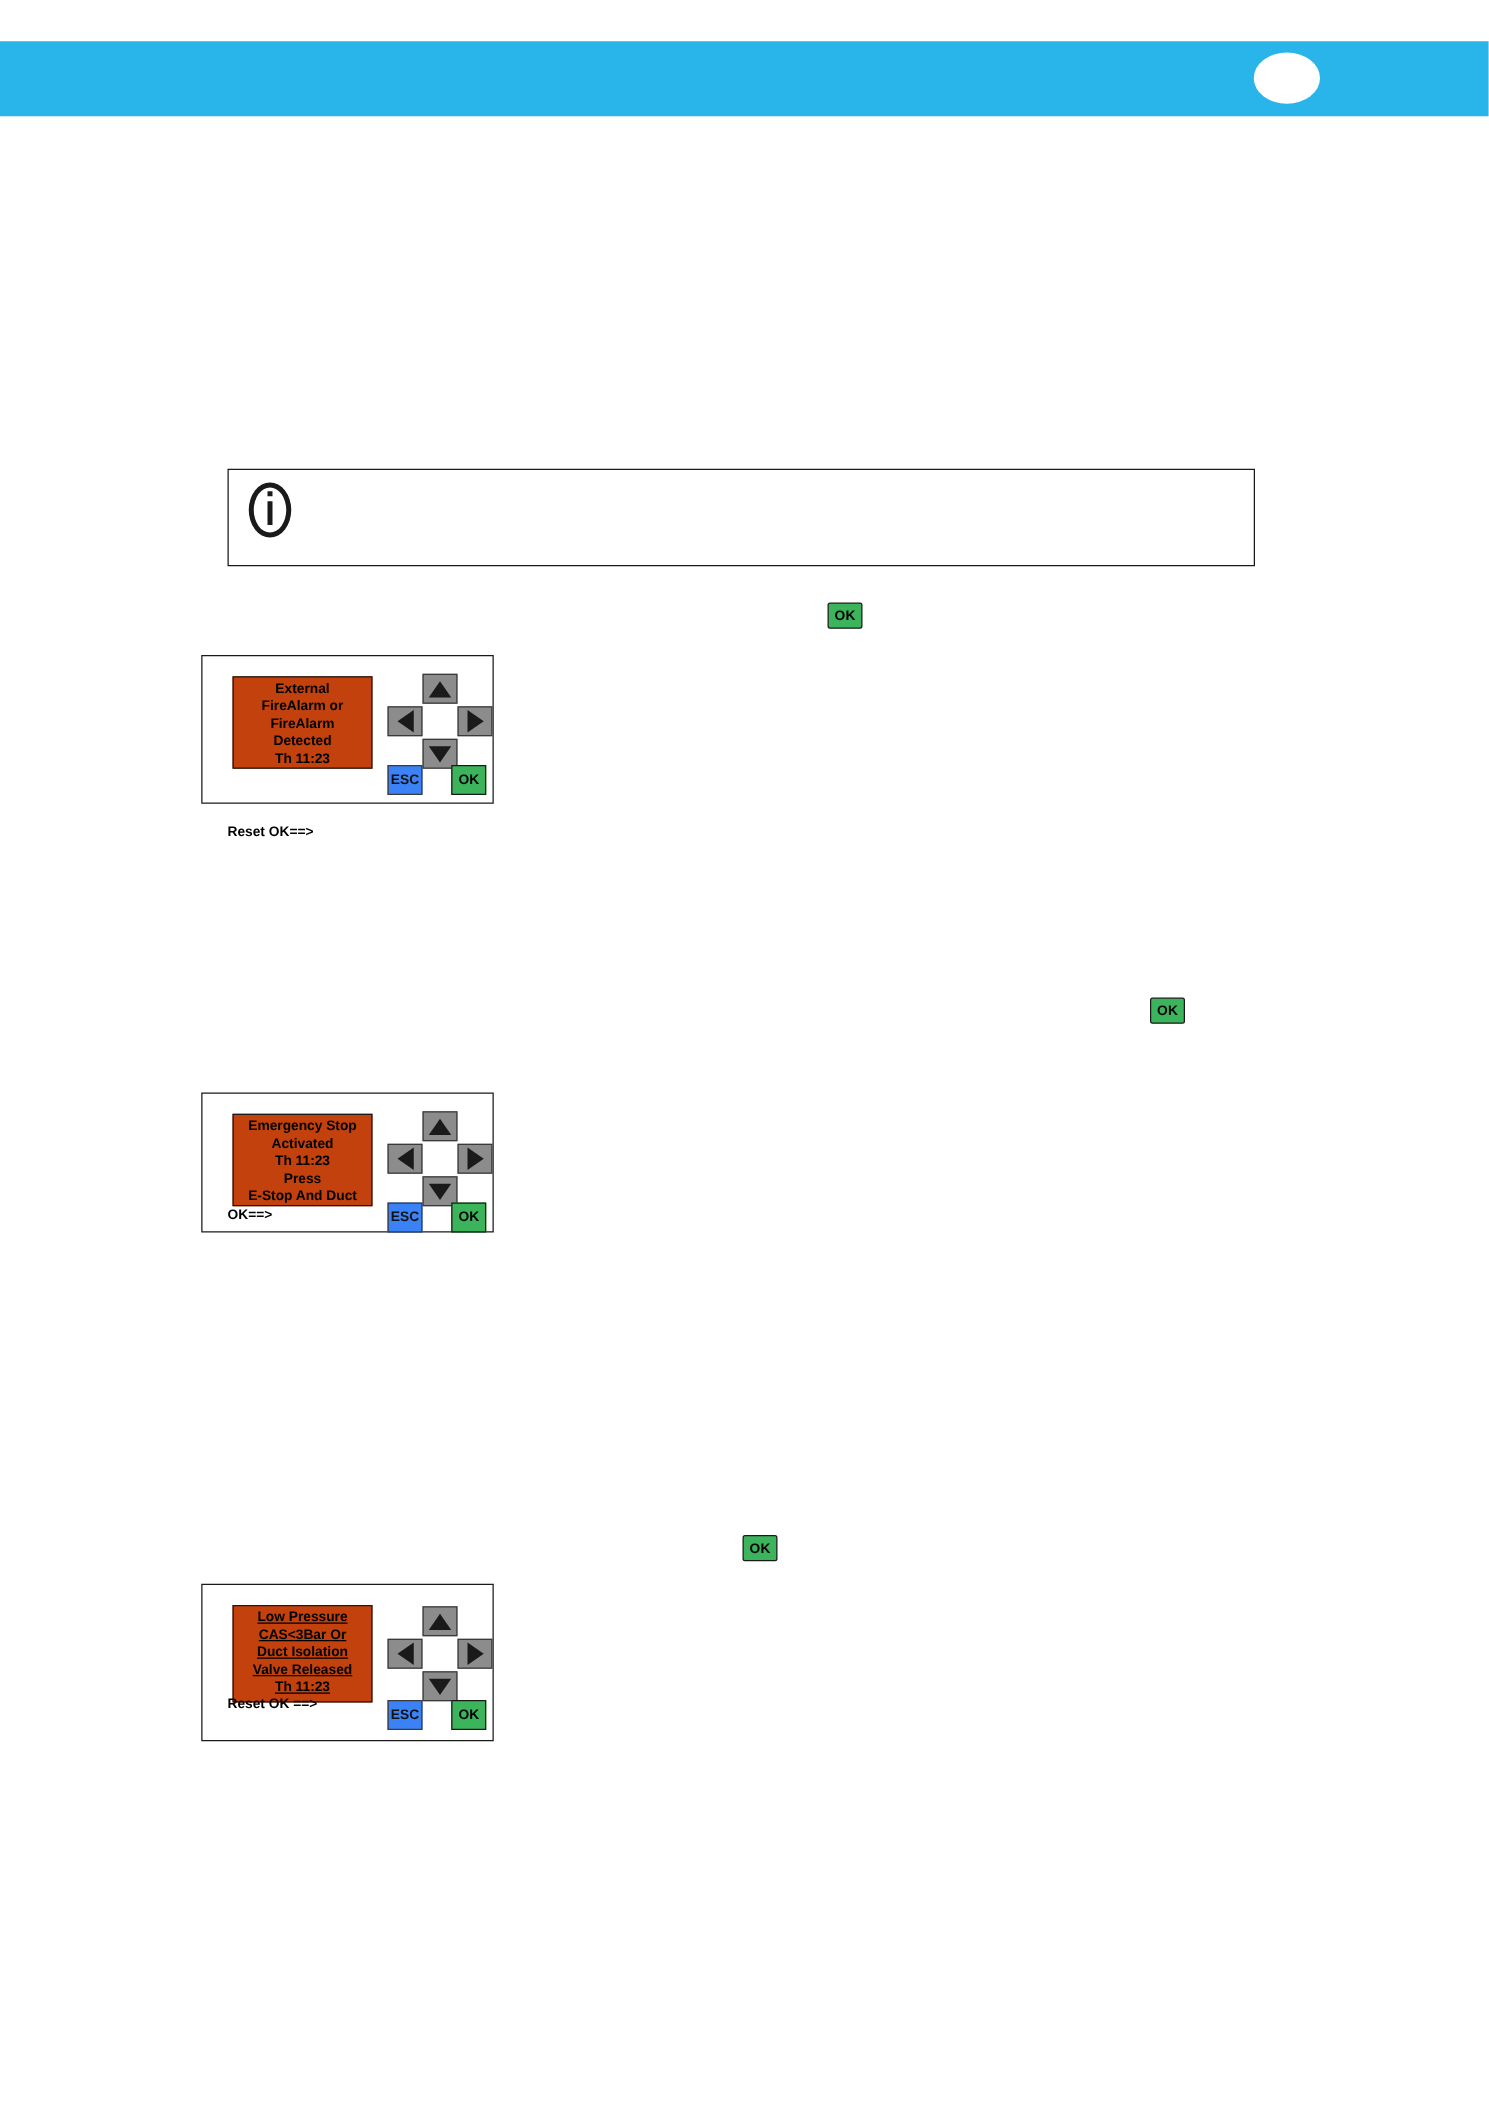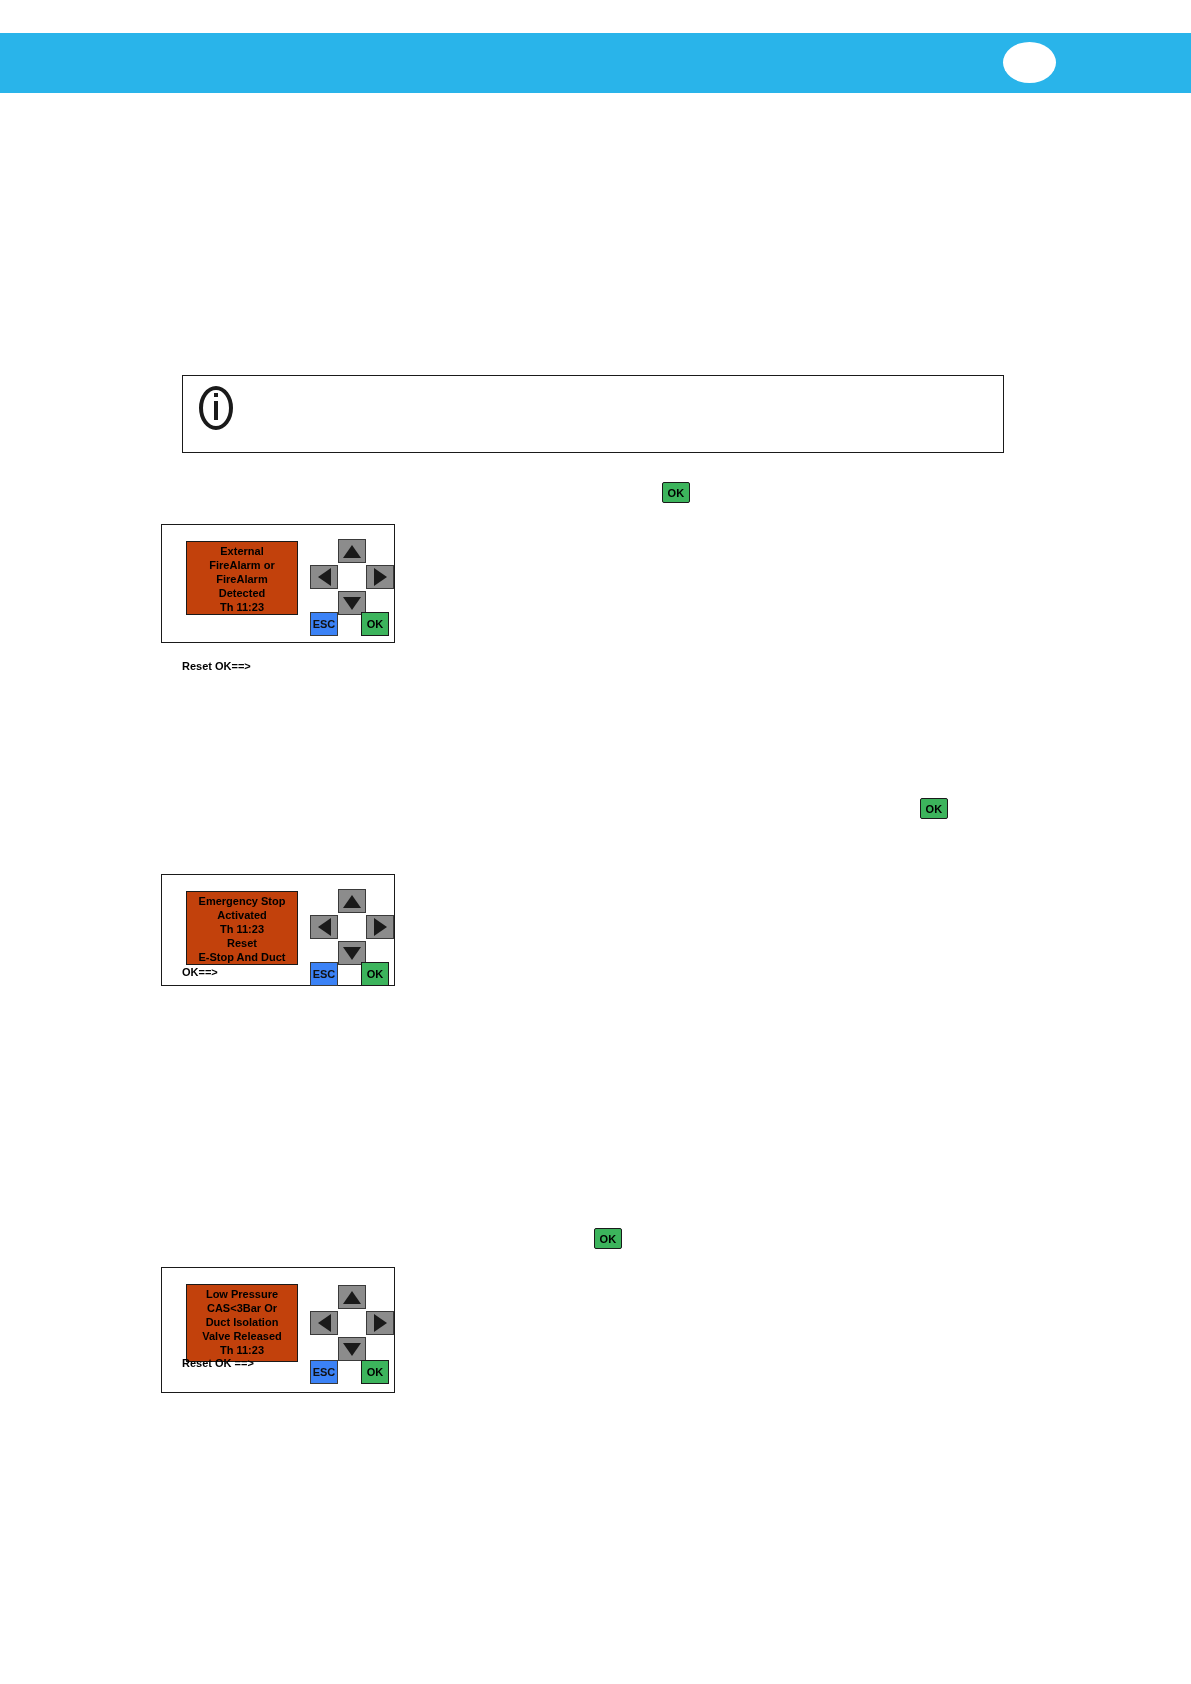--- a/index.html
+++ b/index.html
@@ -222,21 +222,21 @@
 </div>
 
 <div class="inline-ok" style="left:920px; top:798px;">OK</div>
 
 <div class="hmi" style="left:161px; top:874px; width:234px; height:112px;">
 
   <div class="lcd" style="left:24px; top:16px; width:112px; height:74px;">
     <div class="lcd-line" style="margin-top:2px;">Emergency Stop</div>
     <div class="lcd-line">Activated</div>
     <div class="lcd-line">Th 11:23</div>
-    <div class="lcd-line">Reset</div>
+    <div class="lcd-line">Press</div>
     <div class="lcd-line">E-Stop And Duct</div>
   </div>
   <div class="lcd-overflow" style="left:20px; top:90px;">OK==&gt;</div>
 
   <div class="key" style="left:176px; top:14px; width:28px; height:24px;">
     <span class="tri up"></span>
   </div>
   <div class="key" style="left:148px; top:40px; width:28px; height:24px;">
     <span class="tri left"></span>
   </div>
@@ -247,21 +247,21 @@
     <span class="tri down"></span>
   </div>
   <div class="key esc" style="left:148px; top:87px; width:28px; height:24px;">ESC</div>
   <div class="key ok" style="left:199px; top:87px; width:28px; height:24px;">OK</div>
 </div>
 
 <div class="inline-ok" style="left:594px; top:1228px;">OK</div>
 
 <div class="hmi" style="left:161px; top:1267px; width:234px; height:126px;">
 
-  <div class="lcd" style="left:24px; top:16px; width:112px; height:78px;">
+  <div class="lcd" style="left:24px; top:16px; width:112px; height:78px;text-decoration:underline;">
     <div class="lcd-line" style="margin-top:2px;">Low Pressure</div>
     <div class="lcd-line">CAS&lt;3Bar Or</div>
     <div class="lcd-line">Duct Isolation</div>
     <div class="lcd-line">Valve Released</div>
     <div class="lcd-line">Th 11:23</div>
   </div>
   <div class="lcd-overflow" style="left:20px; top:88px;">Reset OK ==&gt;</div>
 
   <div class="key" style="left:176px; top:17px; width:28px; height:24px;">
     <span class="tri up"></span>

